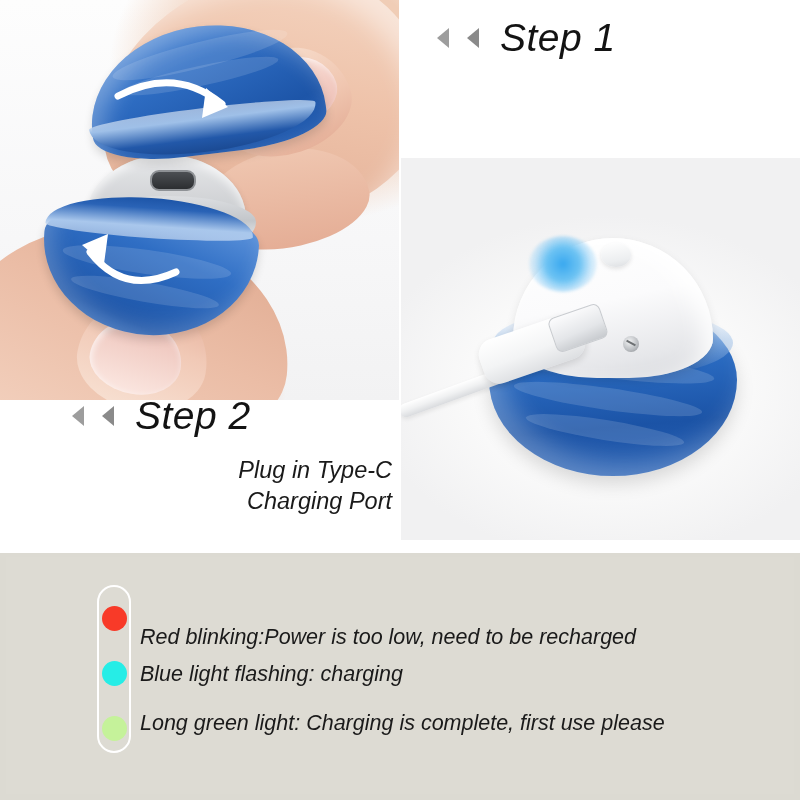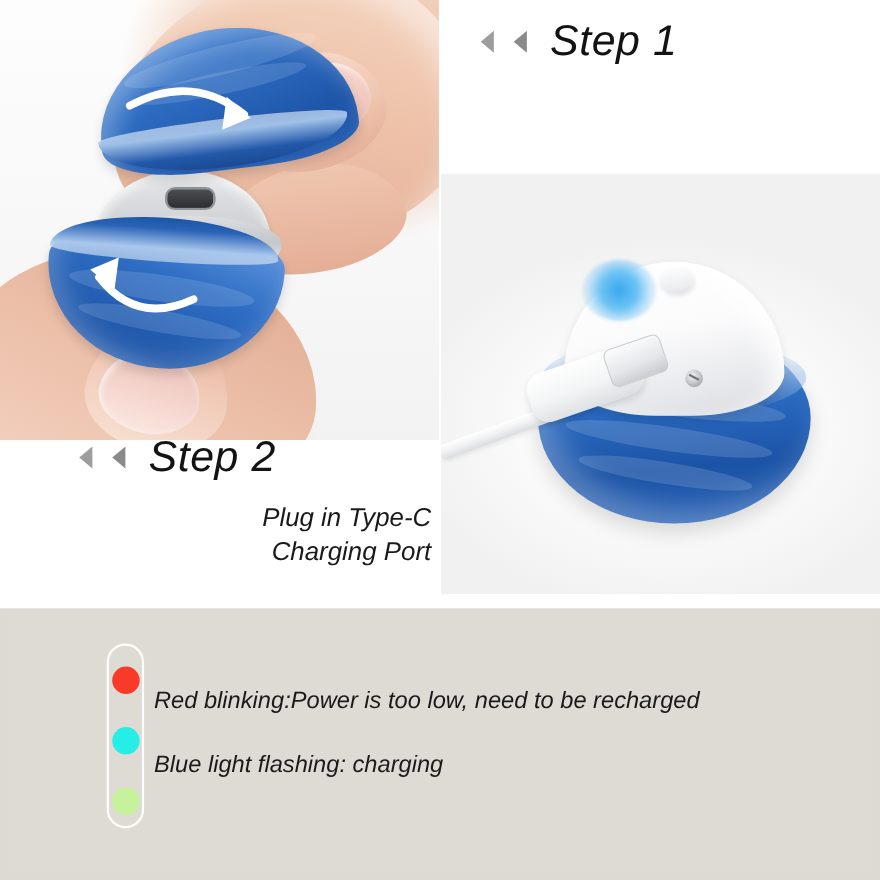--- a/index.html
+++ b/index.html
@@ -171,21 +171,21 @@
   .pill{position:absolute;left:97px;top:585px;width:34px;height:168px;
     border:2.5px solid #ffffff;border-radius:19px;box-sizing:border-box;}
   .dot{position:absolute;left:102px;width:25px;height:25px;border-radius:50%;}
   .dot.red{top:606px;background:#f83a28;}
   .dot.cyan{top:661px;background:#26ede6;}
   .dot.green{top:716px;background:#c5f29a;}
 
   .legend-row{position:absolute;left:140px;font-style:italic;color:#1a1a1a;
     font-size:21.5px;line-height:1.3;}
   .legend-row.r1{top:606px;width:600px;margin-top:18px;}
-  .legend-row.r2{top:682px;width:600px;}
+  .legend-row.r2{top:661px;width:600px;}
   .legend-row.r3{top:710px;width:585px;text-align:center;}
   .legend-row.r3 .l1{display:block;text-align:left;}
   .legend-row.r3 .l2{display:block;text-align:center;}
 </style>
 </head>
 <body>
 
 <div class="sheet">
 
   <div class="photos">
@@ -272,15 +272,16 @@
   </div>
 
   <div class="pill"></div>
   <div class="dot red"></div>
   <div class="dot cyan"></div>
   <div class="dot green"></div>
 
   <div class="legend-row r1">Red blinking:Power is too low, need to be recharged</div>
   <div class="legend-row r2">Blue light flashing: charging</div>
   <div class="legend-row r3">
+    <span class="l1">Long green light: Charging is complete, first use please</span>
   </div>
 
 </div>
 
 </body></html>

